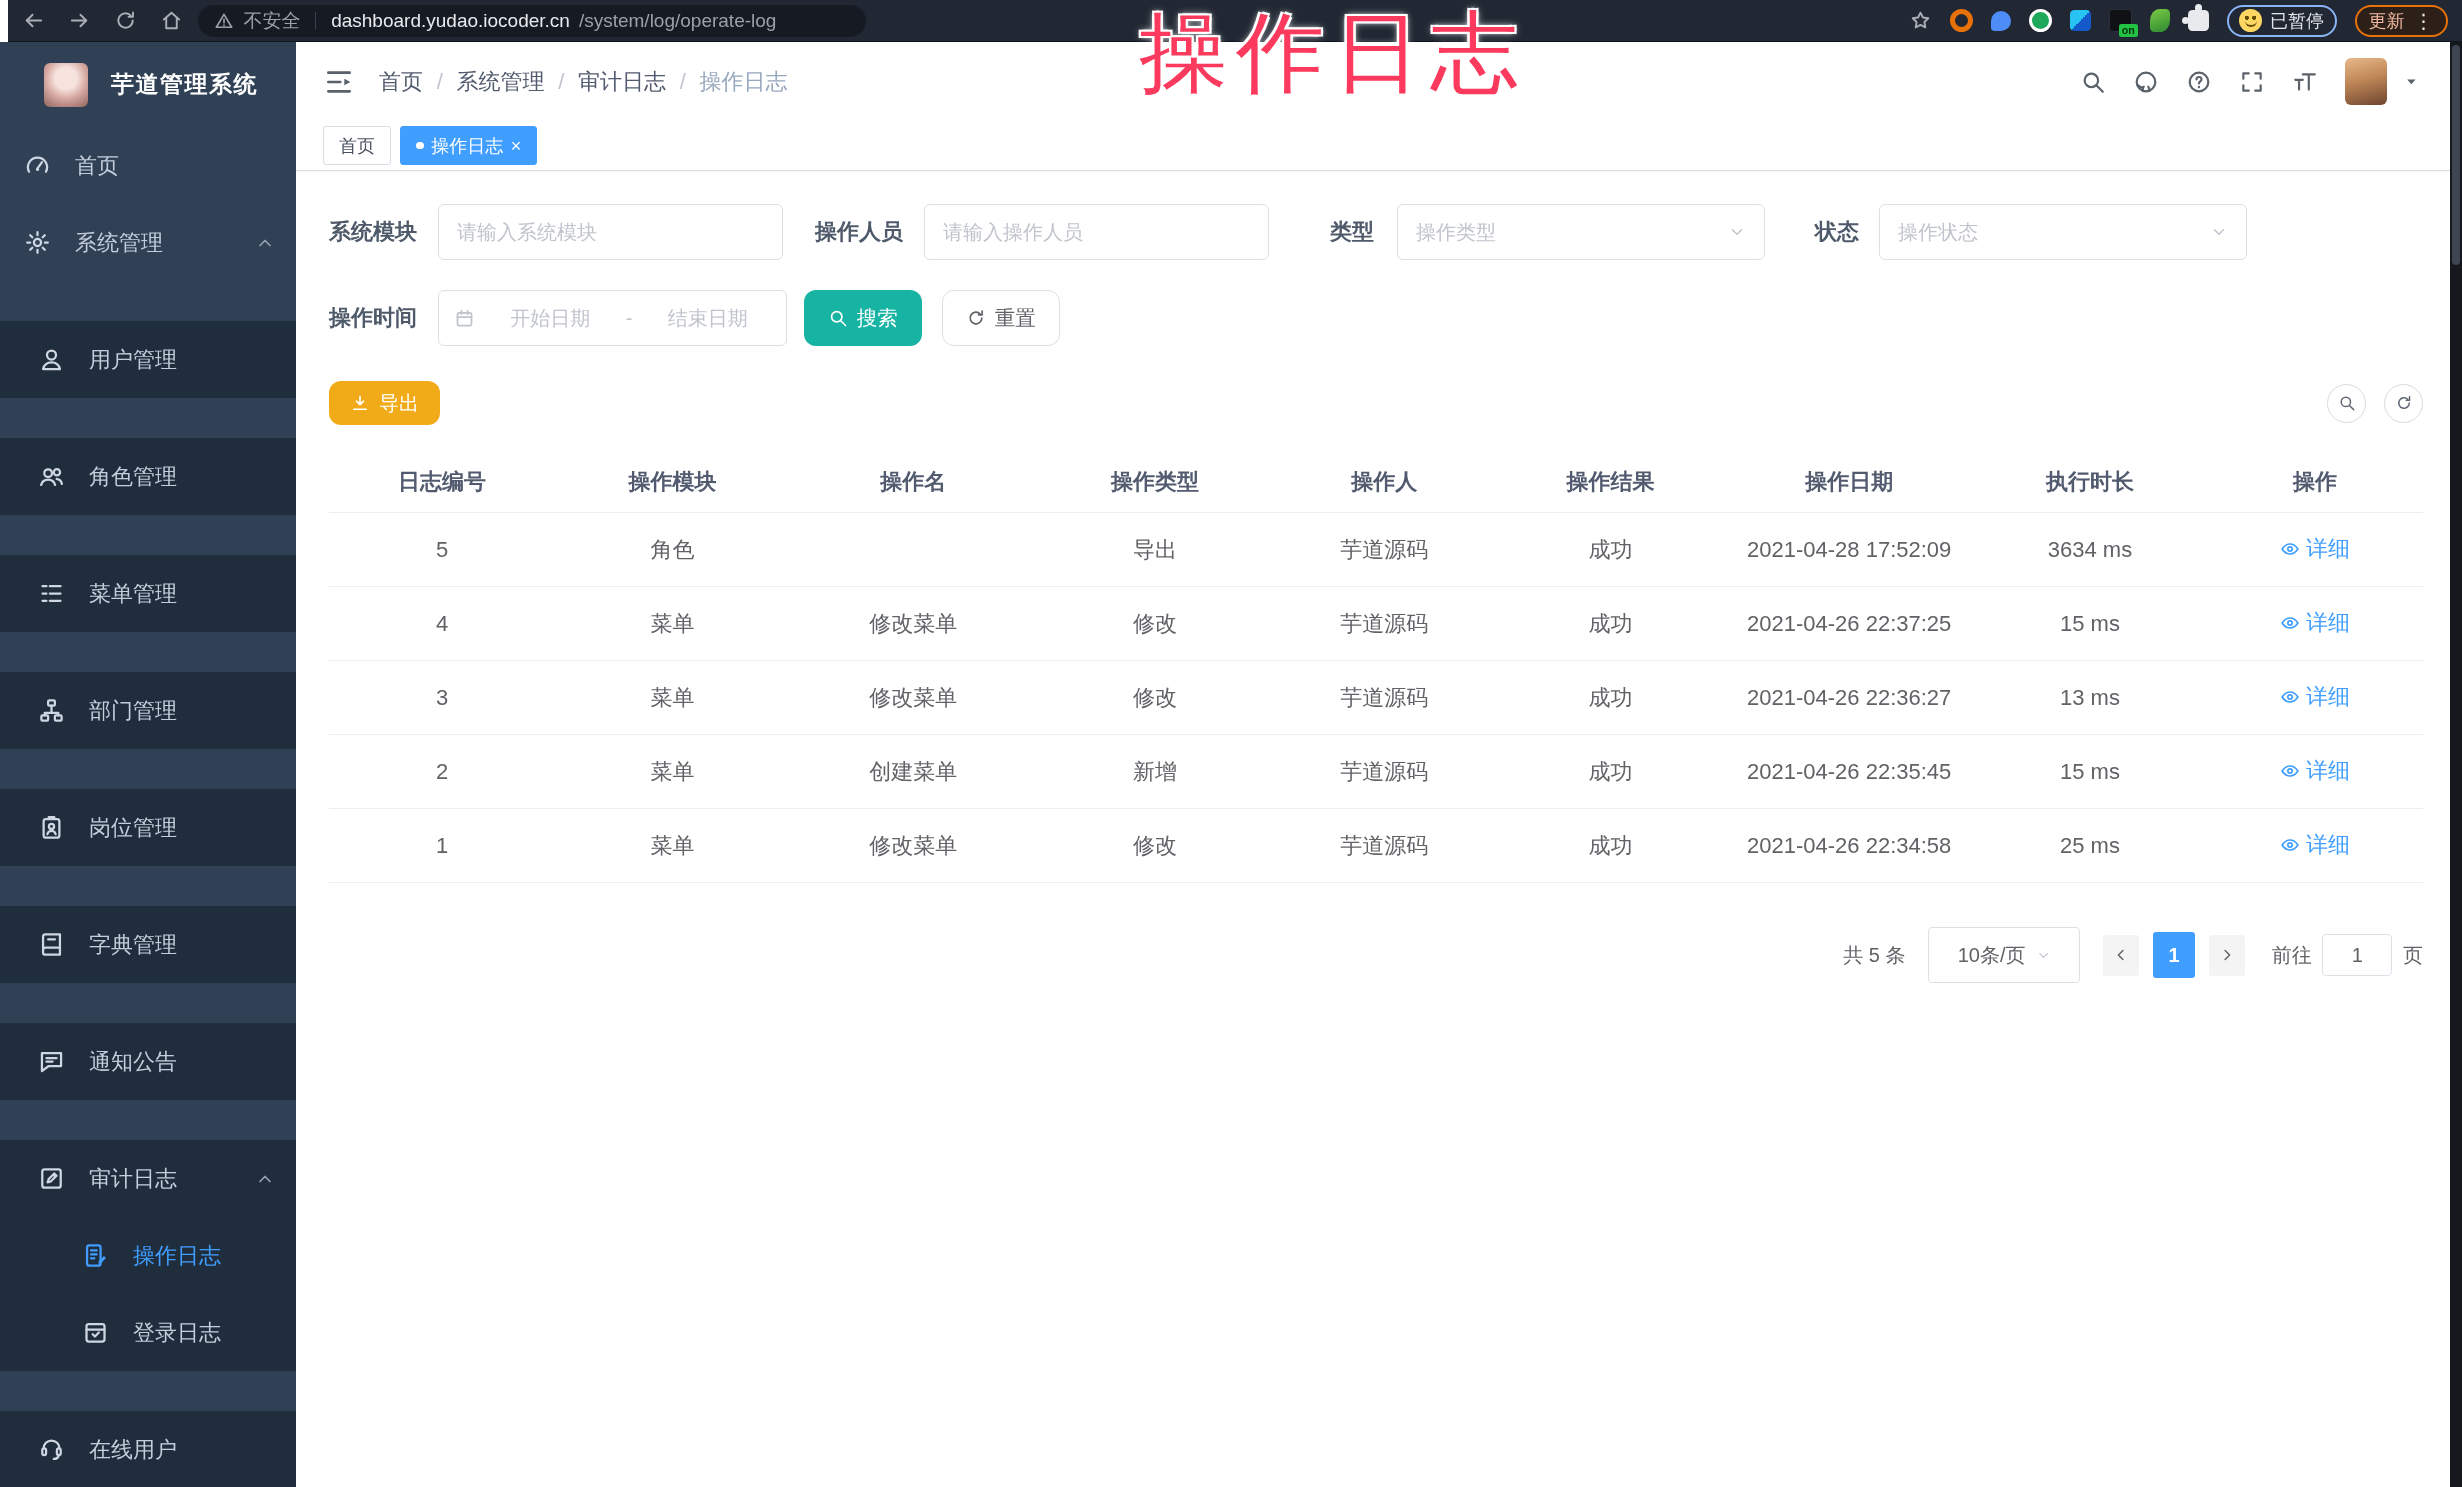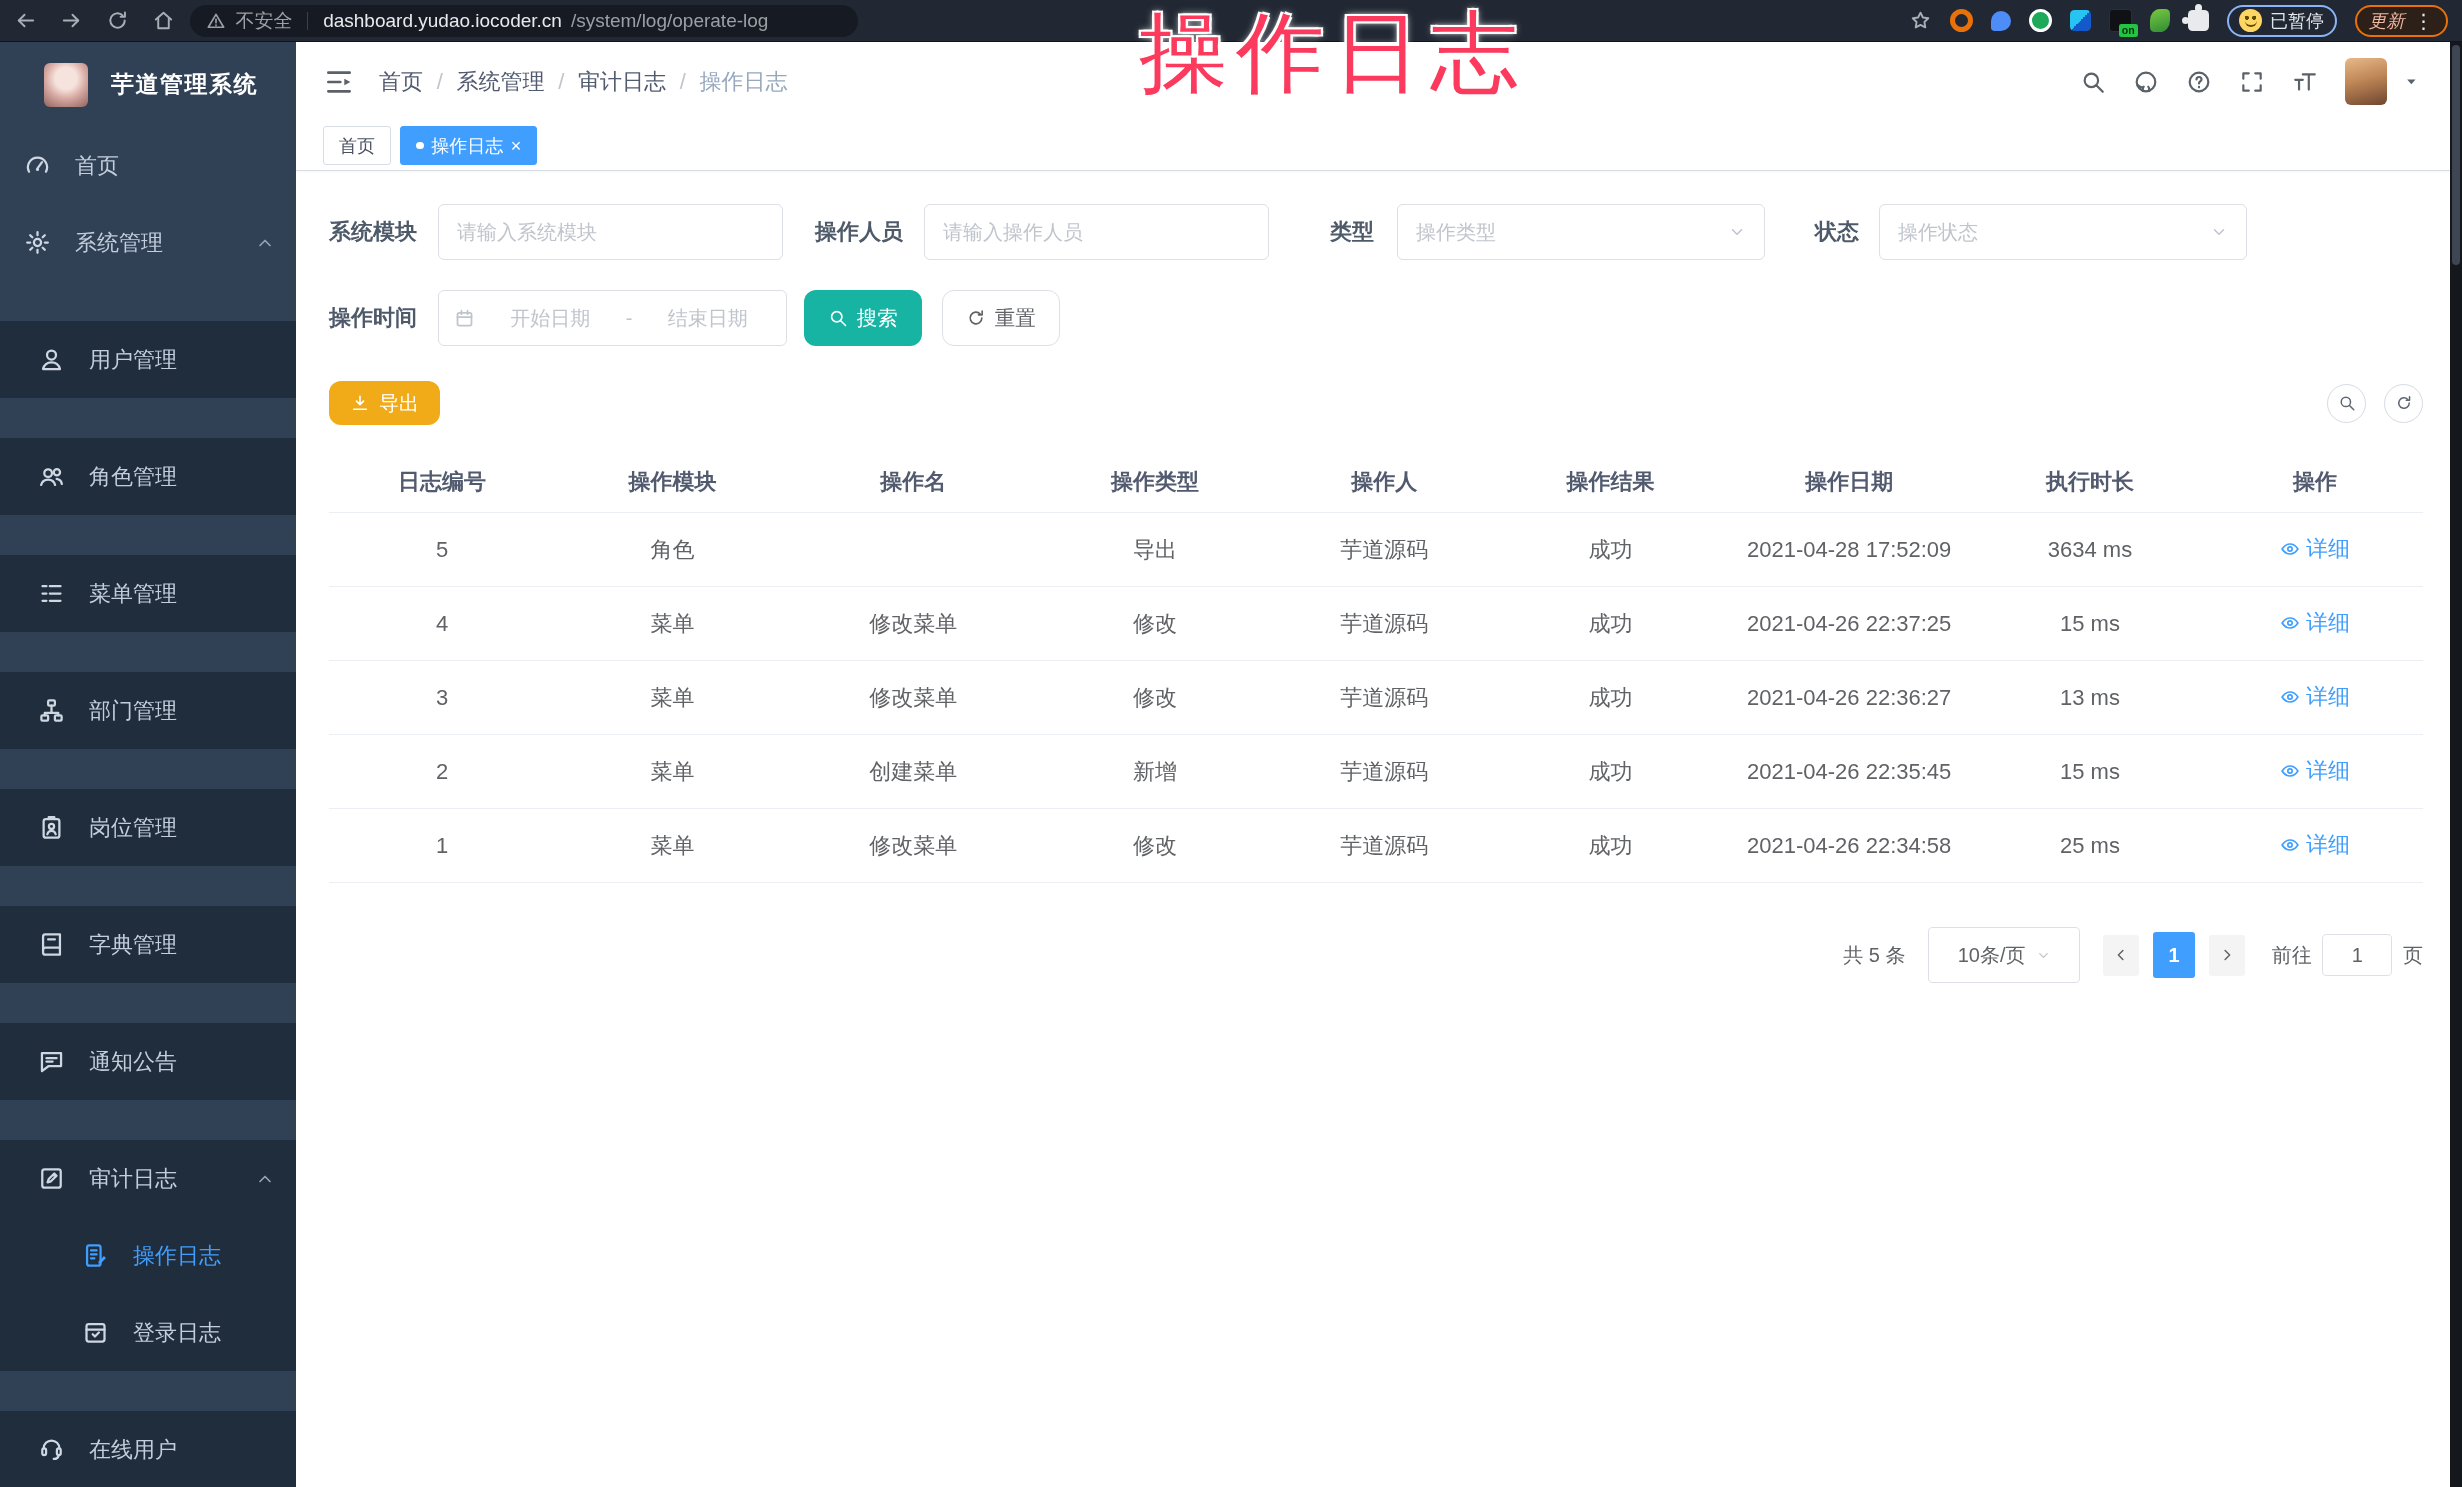--- a/index.html
+++ b/index.html
@@ -3,21 +3,21 @@
 <meta charset="utf-8">
 <style>
   * { margin:0; padding:0; box-sizing:border-box; }
   html,body { width:2462px; height:1488px; overflow:hidden;
     font-family:"Liberation Sans","DejaVu Sans",sans-serif; background:#fff; }
 
   .icon svg { width:1em; height:1em; stroke:currentColor; fill:none; stroke-width:2;
     stroke-linecap:round; stroke-linejoin:round; display:block; }
 
   
-  .chrome { position:absolute; top:0; left:0; right:0; height:42px; background:#212833;
+  .chrome { position:absolute; top:0; left:8px; right:0; height:42px; background:#212833;
     border-bottom:1.5px solid #10141a; display:flex; align-items:center; padding:0 13.7px; z-index:50; }
   .chrome .icon { font-size:23px; color:#a9aeb7; }
   .chrome-nav { display:flex; align-items:center; gap:23px; margin-right:15px; }
   .url-pill { height:32px; width:668px; background:#161b23; border-radius:16px; display:flex;
     align-items:center; padding:0 16.7px; gap:9px; color:#9aa0a6; font-size:19px; }
   .url-pill .icon { font-size:20px; color:#9aa0a6; }
   .url-divider { width:0.8px; height:18px; background:#3b414c; margin:0 6px; }
   .url-domain { color:#e8eaed; }
   .url-path { color:#9aa0a6; }
   .chrome-right { margin-left:auto; display:flex; align-items:center; gap:18px; }
@@ -34,21 +34,21 @@
   .puzzle-icon::before { content:""; position:absolute; top:-6px; left:6.8px; width:7.6px; height:7.6px; border-radius:50%; background:#e8eaed; }
   .puzzle-icon::after { content:""; position:absolute; left:-6px; top:6.8px; width:7.6px; height:7.6px; border-radius:50%; background:#e8eaed; }
   .profile-pill { height:32px; border:2.3px solid #8ab4f8; border-radius:16px; display:flex;
     align-items:center; gap:7.6px; padding:0 10.6px; color:#e3e6eb; font-size:18px; }
   .smiley { width:23px; height:23px; border-radius:50%; position:relative;
     background:radial-gradient(circle at 34% 38%,#5f4b00 1.9px,transparent 2.3px),
                radial-gradient(circle at 66% 38%,#5f4b00 1.9px,transparent 2.3px),#fdd663; }
   .smiley::after { content:""; position:absolute; left:5.3px; right:5.3px; bottom:4.6px; height:6.8px;
     border-bottom:2.3px solid #5f4b00; border-radius:0 0 9px 9px; }
   .update-pill { height:32px; border:2.3px solid #e8710a; background:#2c2019; border-radius:16px;
-    display:flex; align-items:center; gap:9px; padding:0 12px; color:#f0b8a2; font-size:18px;font-style:italic; }
+    display:flex; align-items:center; gap:9px; padding:0 12px; color:#f0b8a2; font-size:18px; }
   .update-pill .dots { color:#e8eaed; font-size:20px; letter-spacing:0.8px; }
 
   
   .annotation { position:absolute; left:1139px; top:4.6px; z-index:99; pointer-events:none;
     font-size:88px; line-height:1.08; letter-spacing:9px; color:#fb3a5d; font-weight:500;
     text-shadow:0 0 4.6px #fff,0 0 9px #fff,2.3px 2.3px 0 #fff,-2.3px -2.3px 0 #fff,2.3px -2.3px 0 #fff,-2.3px 2.3px 0 #fff; }
 
   
   .app { position:absolute; top:42px; left:0; right:12px; bottom:0; display:flex; }
   .scroll-strip { position:absolute; top:42px; right:0; width:12px; bottom:0; background:#14171c; }

